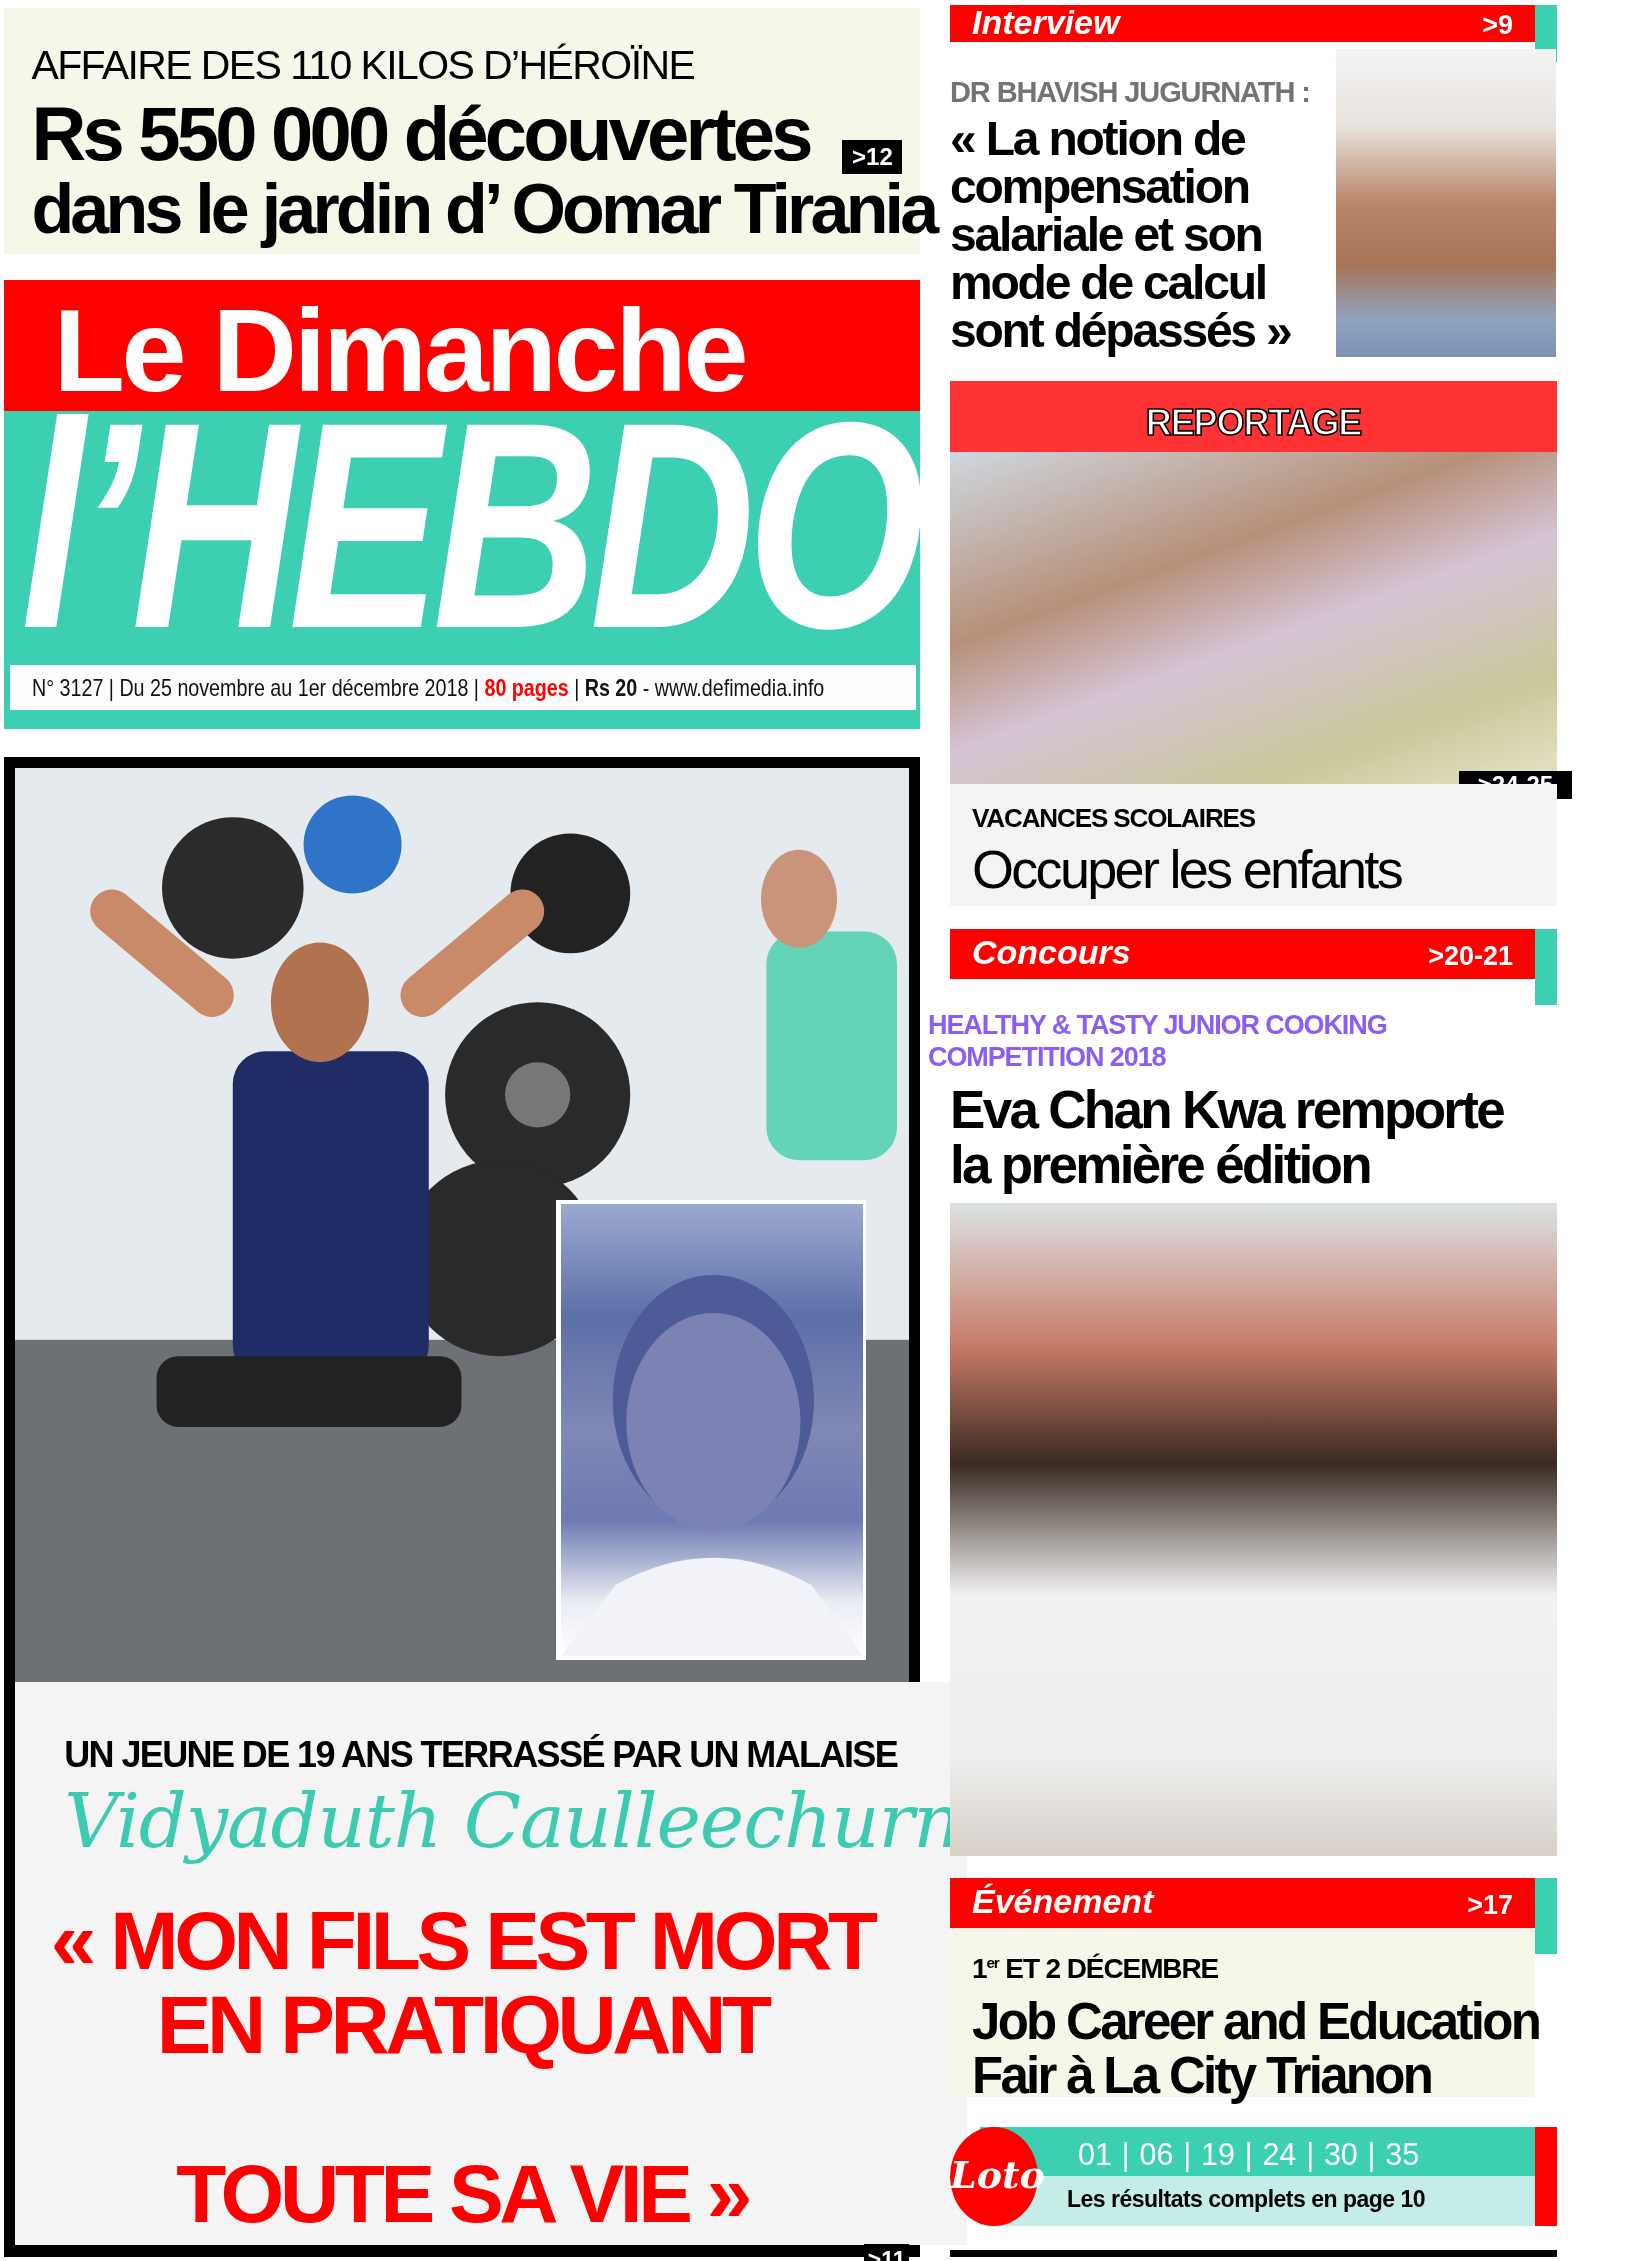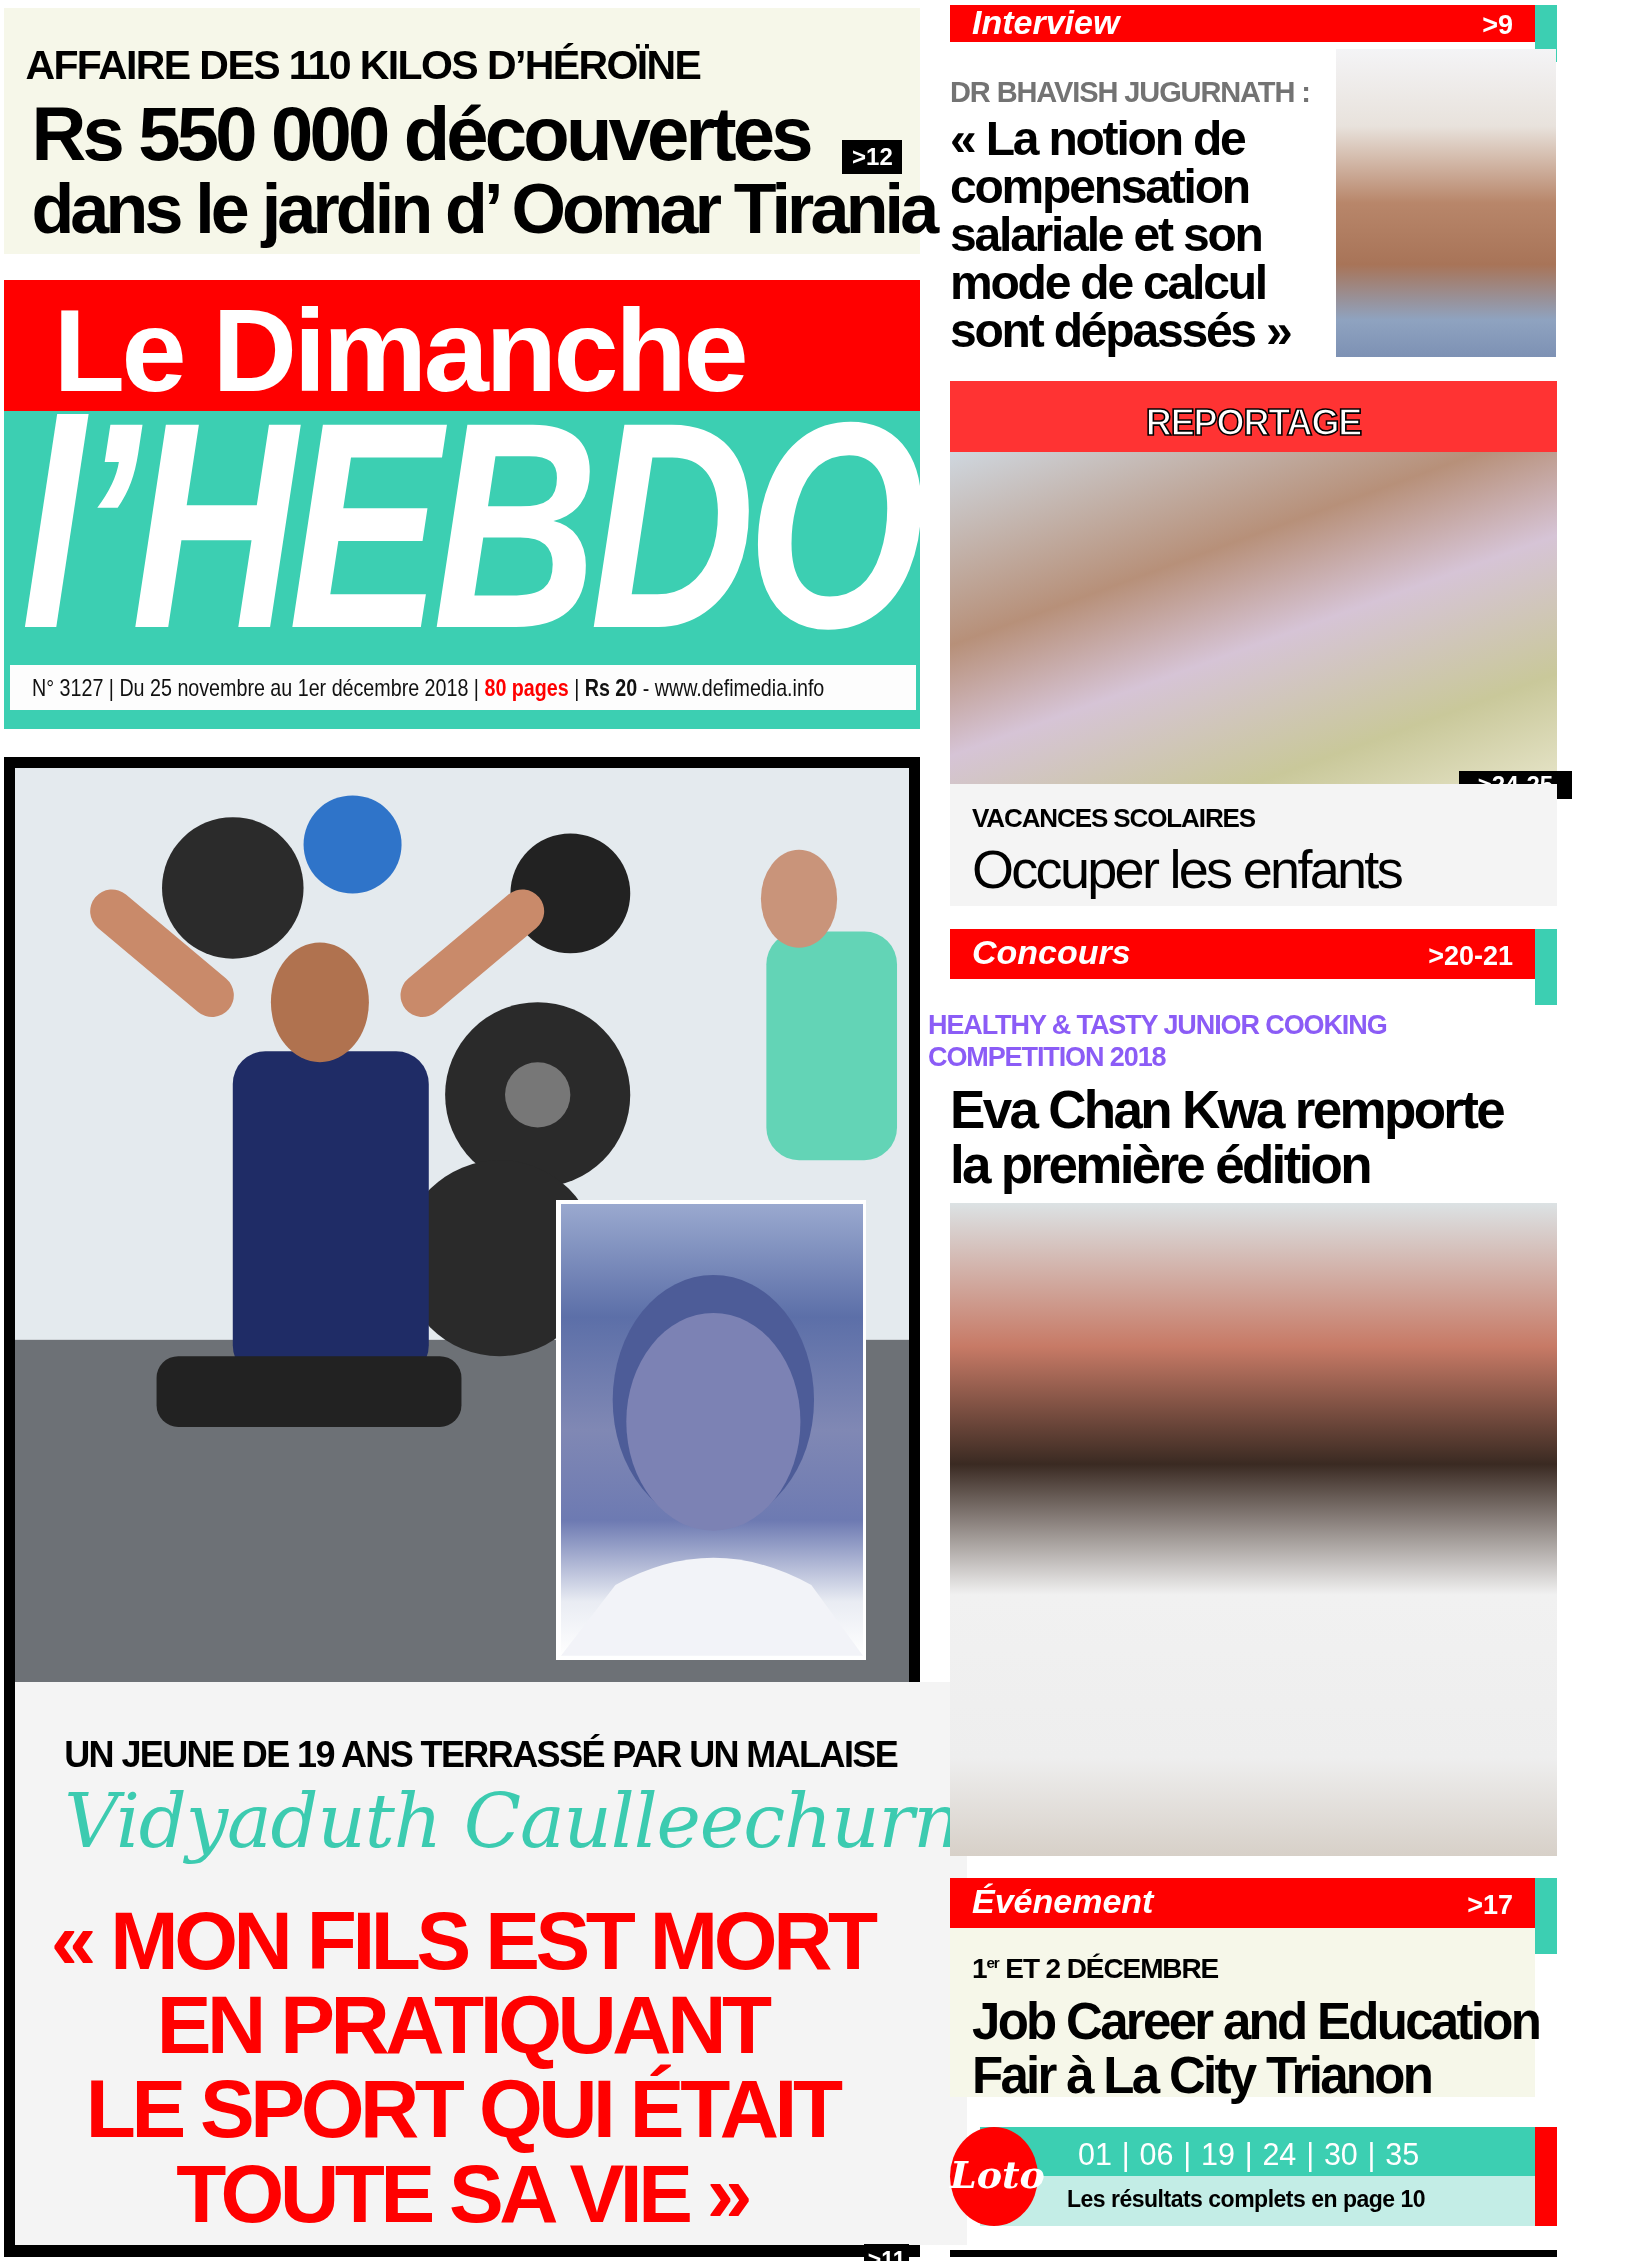--- a/index.html
+++ b/index.html
@@ -1,20 +1,20 @@
 <!DOCTYPE html>
 <html style="font-size:8.7px"><head>
 <meta charset="utf-8">
 <style>
   html,body{margin:0;padding:0;background:#ffffff;}
   body{width:1626px;height:2261px;position:relative;overflow:hidden;font-family:"Liberation Sans","DejaVu Sans",sans-serif;}
   .abs{position:absolute;}
   
   #teaser{left:4.4px;top:7.6px;width:916px;height:246px;background:#f6f7e9;}
-  #teaser .kicker{left:21px;top:34px;font-size:41px;font-weight:bold;letter-spacing:-1.6px;color:#000;white-space:nowrap;}
+  #teaser .kicker{left:27px;top:34px;font-size:41px;font-weight:normal;letter-spacing:-1.6px;color:#000;white-space:nowrap;}
   #teaser .l1{left:27px;top:82px;font-size:76px;font-weight:bold;letter-spacing:-3.8px;color:#000;white-space:nowrap;}
   #teaser .l2{left:27px;top:161px;font-size:70px;font-weight:bold;letter-spacing:-3.8px;color:#000;white-space:nowrap;}
   .pagebadge{background:#000;color:#fff;font-weight:bold;text-align:center;margin-top:20px;}
   #teaser .pagebadge{left:838px;top:112px;width:60px;height:34px;font-size:24px;line-height:34px;}
   
   #mast-red{left:4.4px;top:280px;width:916px;height:131px;background:#ff0000;}
   #mast-red .t{left:49px;top:2.7px;font-size:117px;font-weight:bold;color:#fff;letter-spacing:-3.3px;white-space:nowrap;}
   #mast-teal{left:4.4px;top:411px;width:916px;height:318px;background:#3ccfb2;}
   #mast-teal .t{left:16.3px;top:-33px;font-size:294px;font-weight:bold;font-style:italic;color:#fff;letter-spacing:-11px;white-space:nowrap;line-height:1;transform:scaleX(0.78);transform-origin:left top;}
   #infostrip{left:9.8px;top:665px;width:906px;height:45px;background:#fdfdfd;}
@@ -132,21 +132,20 @@
     <ellipse cx="280" cy="360" rx="185" ry="230" fill="#4d5c98"></ellipse>
     <ellipse cx="280" cy="400" rx="160" ry="200" fill="#7c82b4"></ellipse>
     <path d="M100 700 Q280 600 460 700 L555 830 L0 830 Z" fill="#f2f3f8"></path>
   </svg>
 </div>
 <div id="main-text" class="abs">
   <div class="abs kick2">UN JEUNE DE 19 ANS TERRASSÉ PAR UN MALAISE</div>
   <div class="abs name">Vidyaduth Caulleechurn :</div>
   <div class="abs quote" style="top:218px">« MON FILS EST MORT</div>
   <div class="abs quote" style="top:302px">EN PRATIQUANT</div>
-  <div class="abs quote" style="top:386px">LE SPORT QUI ÉTAIT</div>
   <div class="abs quote" style="top:471px">TOUTE SA VIE »</div>
   <div class="abs pagebadge">&gt;11</div>
 </div>
 
 <div id="int-head" class="abs rh">
   <span class="lbl">Interview</span>
   <span class="pg">&gt;9</span>
 </div>
 <div id="int-bar" class="abs tealbar"></div>
 <div id="int-kicker" class="abs">DR BHAVISH JUGURNATH :</div>

